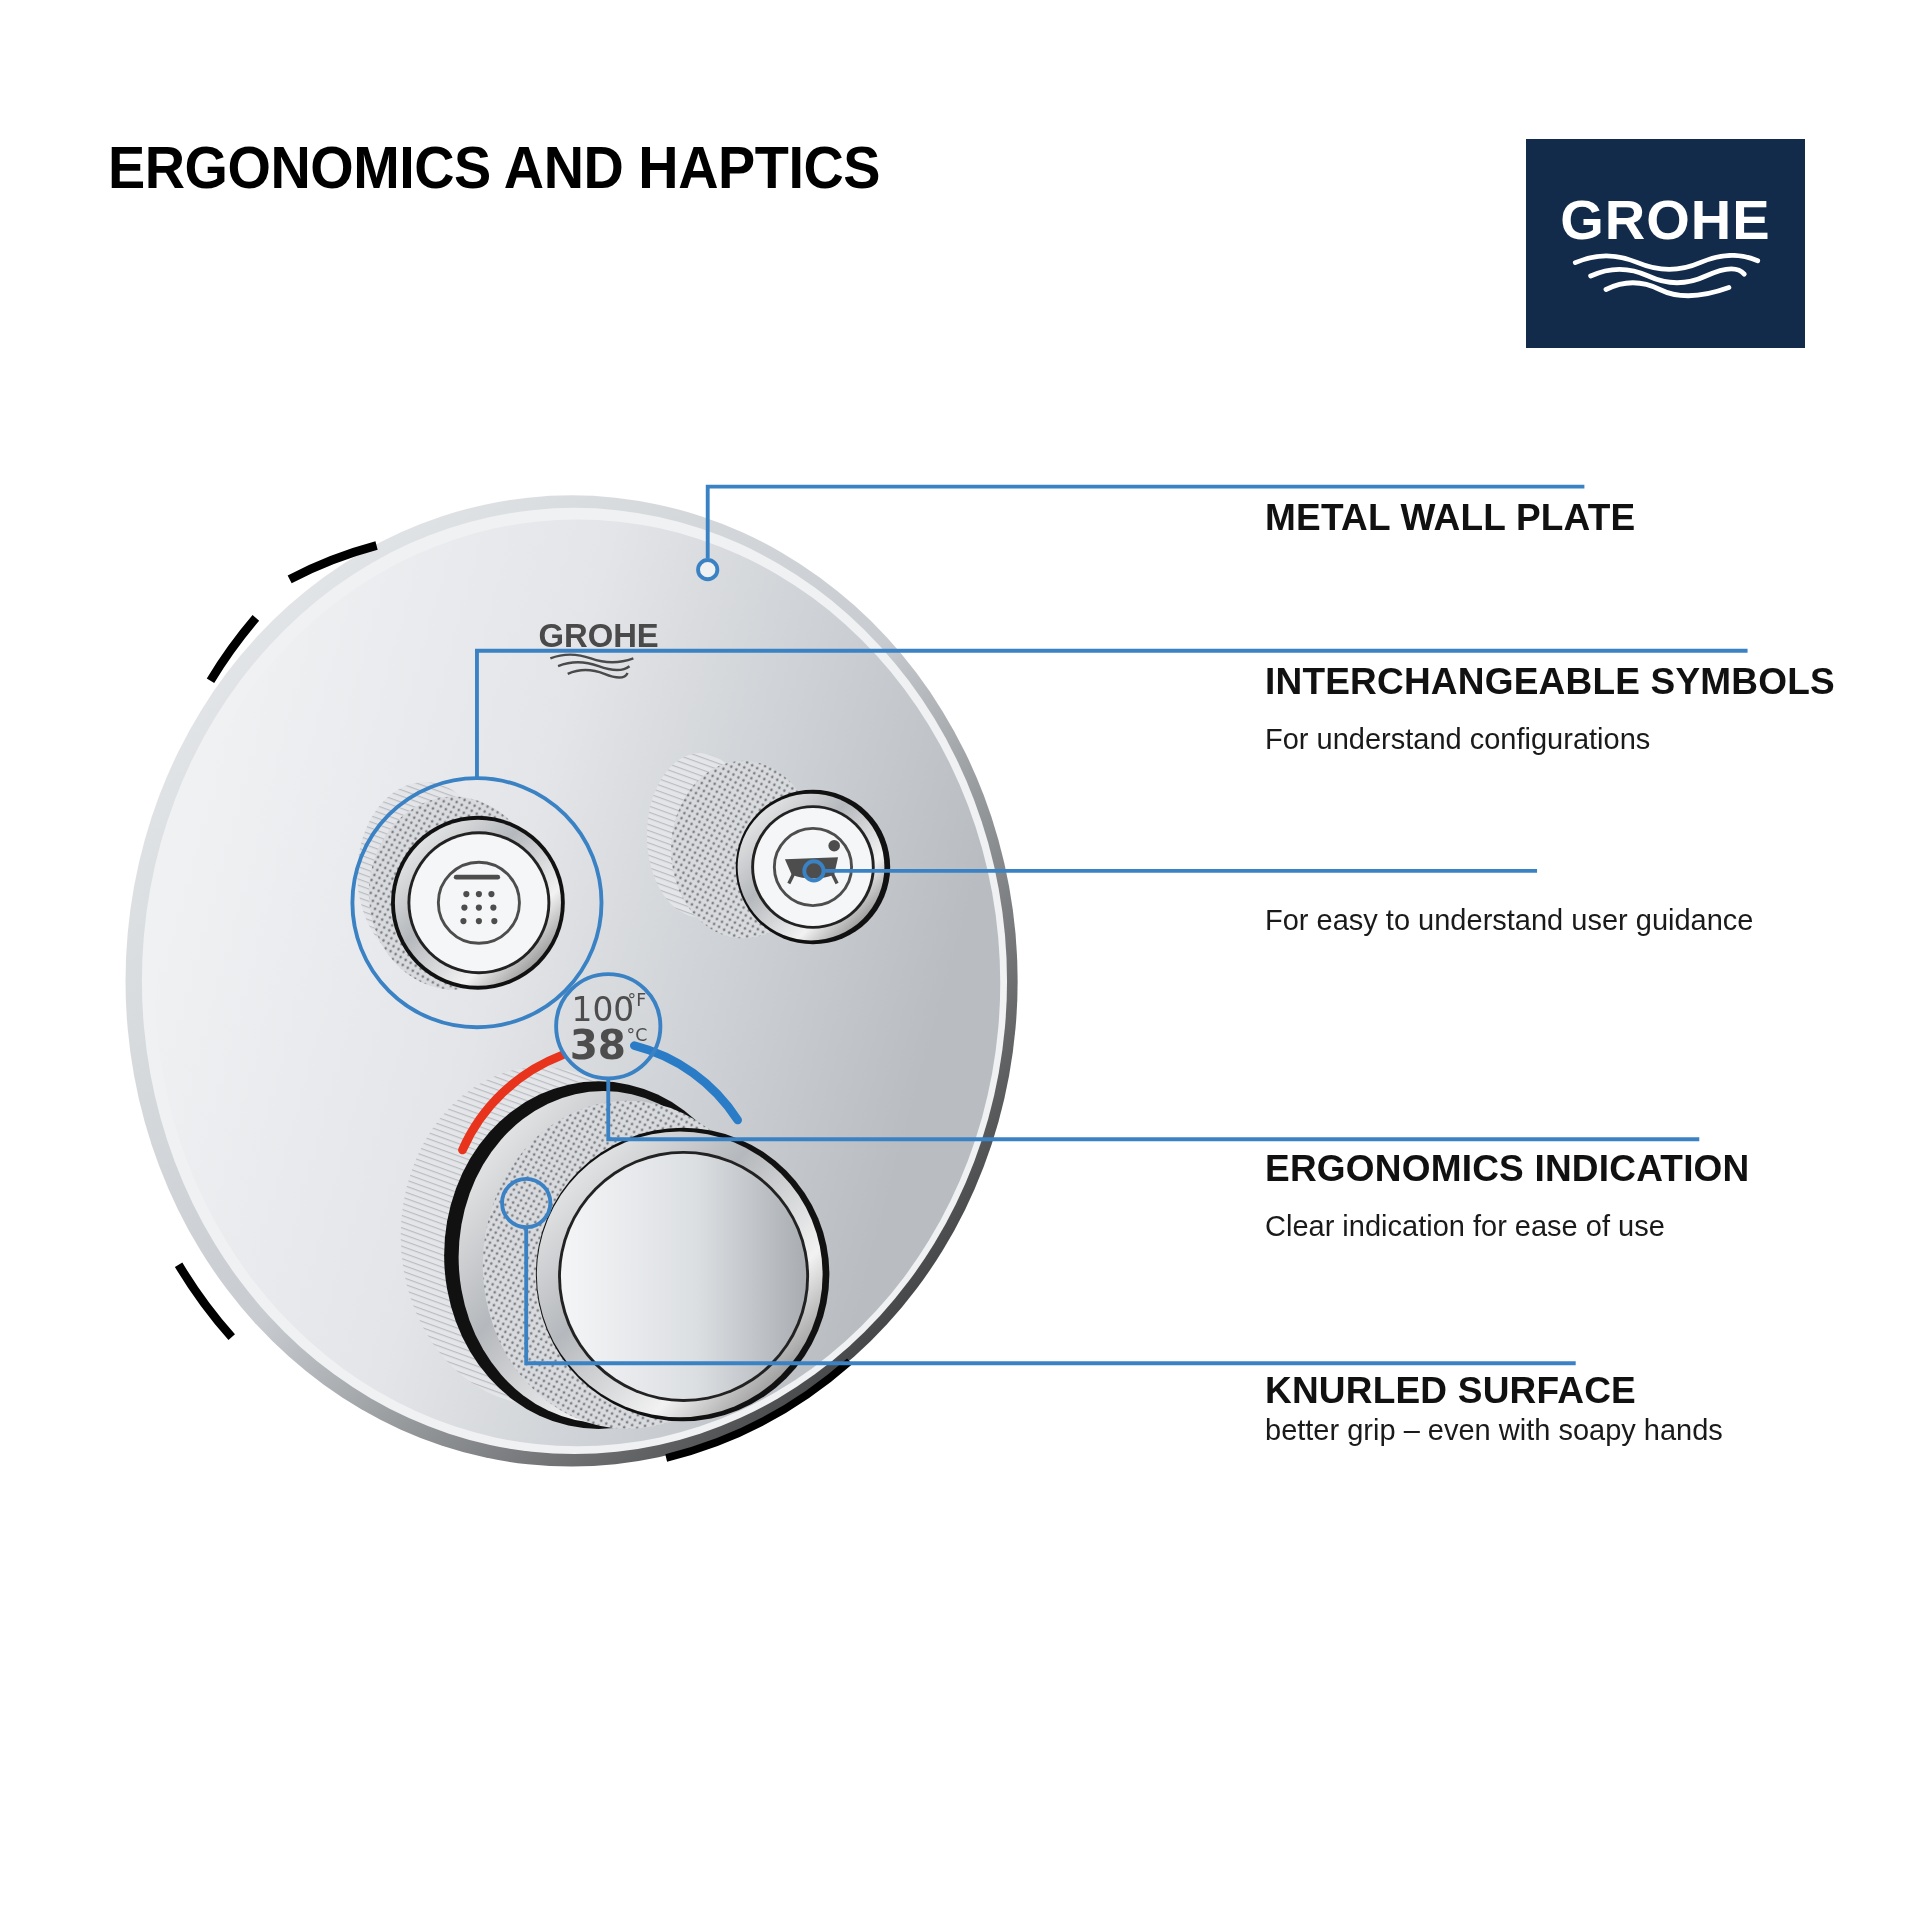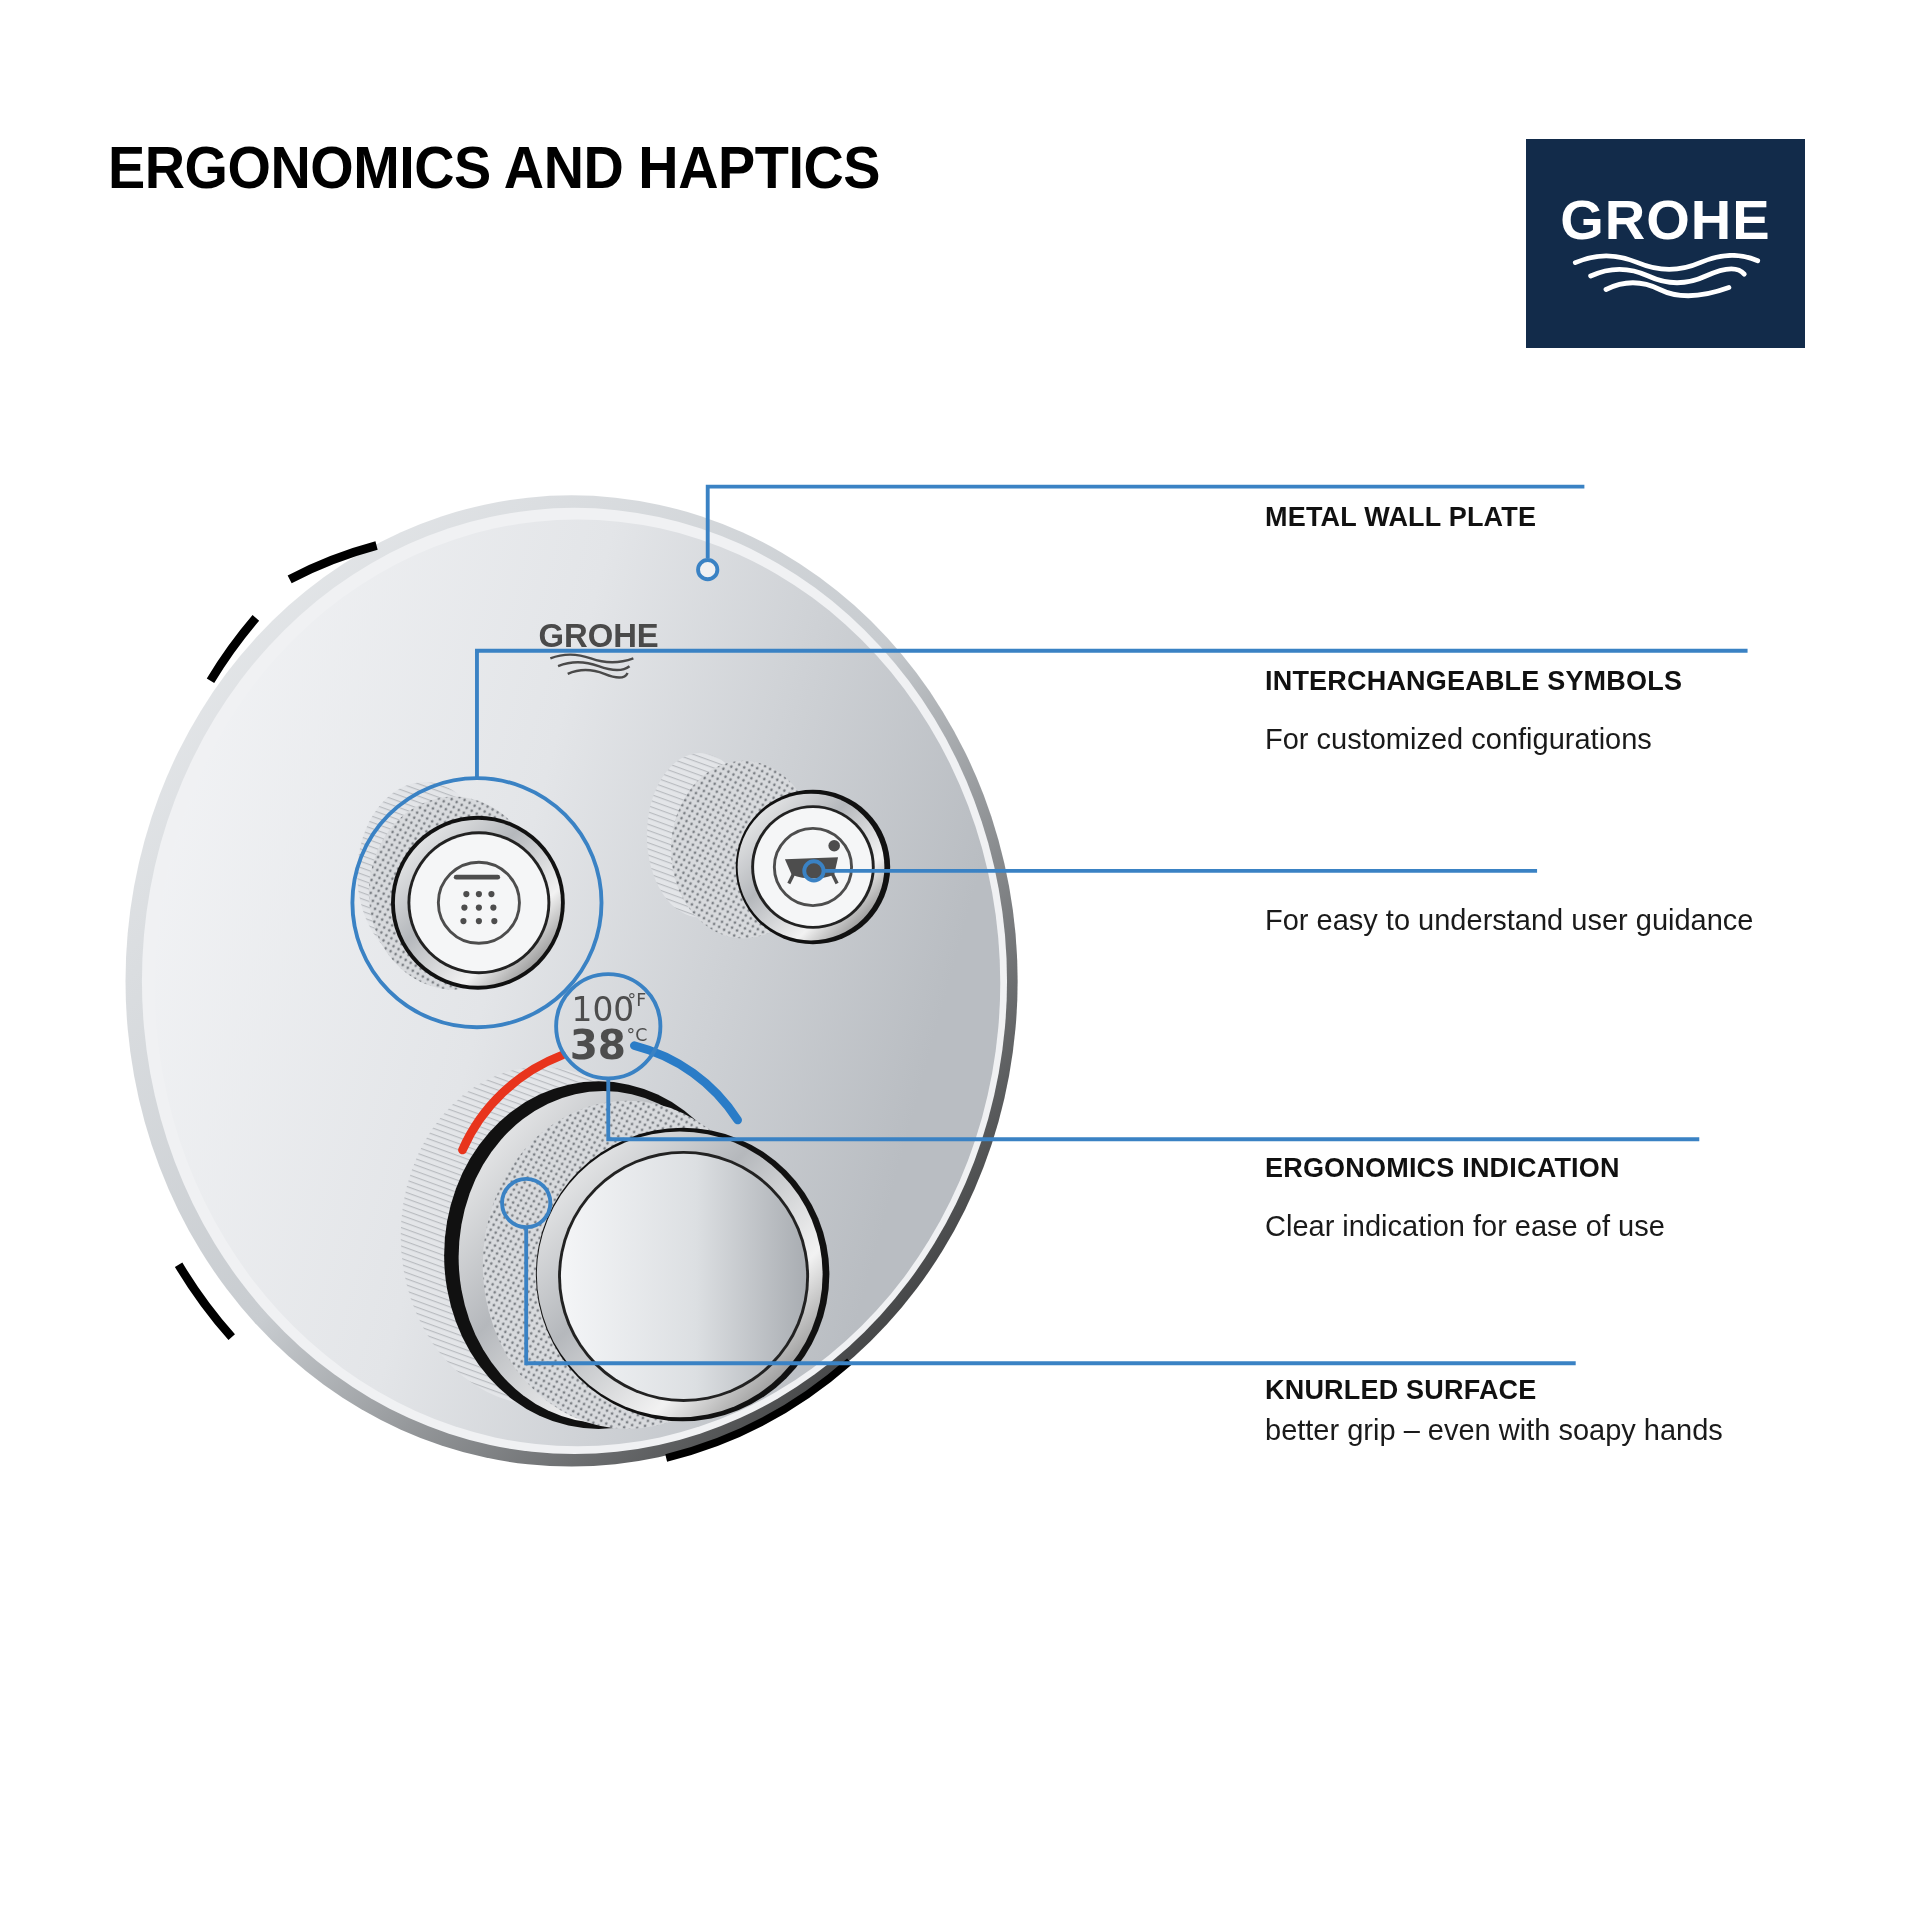--- a/index.html
+++ b/index.html
@@ -3,21 +3,21 @@
 <meta charset="utf-8">
 <style>
   html, body { margin: 0; padding: 0; background: #ffffff; }
   body { width: 1931px; height: 1931px; position: relative; overflow: hidden; font-family: "Liberation Sans", sans-serif; }
   .title { position: absolute; left: 108px; top: 133px; font-size: 60px; font-weight: bold; color: #000; letter-spacing: -0.5px; transform: scaleX(0.93); transform-origin: left top; white-space: nowrap; margin: 0; }
   .logo-box { position: absolute; left: 1526px; top: 139px; width: 279px; height: 209px; background: #122b4a; }
   .logo-text { position: absolute; left: 0; width: 100%; top: 48px; text-align: center; color: #fff; font-size: 56px; font-weight: bold; letter-spacing: 1px; }
   .logo-waves { position: absolute; left: 39px; top: 114px; }
   .illustration { position: absolute; left: 0; top: 0; }
   .feature { position: absolute; left: 1265px; color: #111; }
-  .feature h2 { margin: 0; font-size: 27px; font-weight: bold; white-space: nowrap; letter-spacing: 0.2px; line-height: 39px; }
+  .feature h2 { margin: 0; font-size: 37px; font-weight: bold; white-space: nowrap; letter-spacing: 0.2px; line-height: 39px; }
   .feature p { margin: 0; font-size: 29px; font-weight: normal; color: #1a1a1a; line-height: 40px; white-space: nowrap; }
   .feature .sub { margin-top: 18.3px; }
 </style>
 </head>
 <body>
 
 <h1 class="title">ERGONOMICS AND HAPTICS</h1>
 
 <div class="logo-box">
   <div class="logo-text">GROHE</div>
@@ -154,21 +154,21 @@
     <circle cx="545" cy="1246" r="25"></circle>
   </g>
 </svg>
 
 <div class="feature" style="top:498px">
   <h2>METAL WALL PLATE</h2>
 </div>
 
 <div class="feature" style="top:662px">
   <h2>INTERCHANGEABLE SYMBOLS</h2>
-  <p class="sub">For customized configurations</p>
+  <p class="sub">For understand configurations</p>
 </div>
 
 <div class="feature" style="top:882px">
   <p class="sub">For easy to understand user guidance</p>
 </div>
 
 <div class="feature" style="top:1149px">
   <h2>ERGONOMICS INDICATION</h2>
   <p class="sub">Clear indication for ease of use</p>
 </div>

